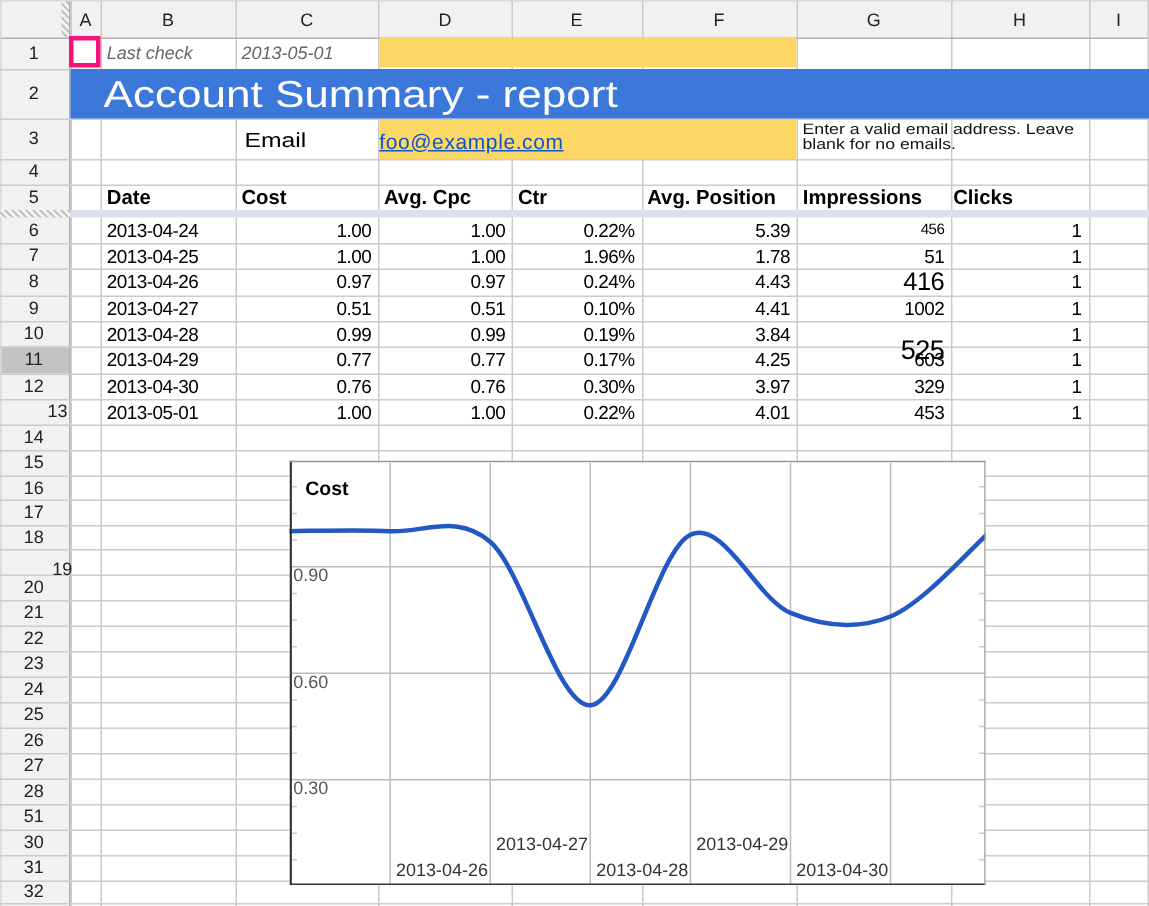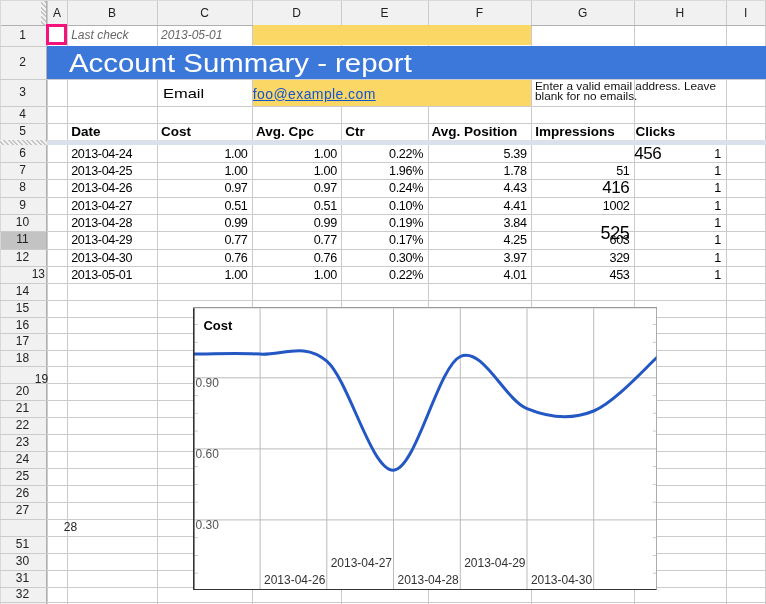--- a/index.html
+++ b/index.html
@@ -91,21 +91,21 @@
 <div class="rh" style="left:0;top:349.8px;width:45px;height:16.6px;line-height:16.6px;">18</div>
 <div class="rh" style="left:0;top:371px;width:35px;height:16.6px;line-height:16.6px;margin-left:24px;">19</div>
 <div class="rh" style="left:0;top:383.0px;width:45px;height:16.6px;line-height:16.6px;">20</div>
 <div class="rh" style="left:0;top:399.6px;width:45px;height:17.0px;line-height:17.0px;">21</div>
 <div class="rh" style="left:0;top:416.6px;width:45px;height:17.0px;line-height:17.0px;">22</div>
 <div class="rh" style="left:0;top:433.6px;width:45px;height:17.0px;line-height:17.0px;">23</div>
 <div class="rh" style="left:0;top:450.6px;width:45px;height:17.0px;line-height:17.0px;">24</div>
 <div class="rh" style="left:0;top:467.6px;width:45px;height:17.0px;line-height:17.0px;">25</div>
 <div class="rh" style="left:0;top:484.6px;width:45px;height:17.0px;line-height:17.0px;">26</div>
 <div class="rh" style="left:0;top:501.6px;width:45px;height:17.0px;line-height:17.0px;">27</div>
-<div class="rh" style="left:0;top:518.6px;width:45px;height:17.0px;line-height:17.0px;margin-left:48px;">28</div>
+<div class="rh" style="left:0;top:518.6px;width:45px;height:17.0px;line-height:17.0px;">28</div>
 <div class="rh" style="left:0;top:535.6px;width:45px;height:17.0px;line-height:17.0px;">51</div>
 <div class="rh" style="left:0;top:552.6px;width:45px;height:17.0px;line-height:17.0px;">30</div>
 <div class="rh" style="left:0;top:569.6px;width:45px;height:17.0px;line-height:17.0px;">31</div>
 <div class="rh" style="left:0;top:586.6px;width:45px;height:15.2px;line-height:15.2px;">32</div>
 <div class="txt" style="left:71.2px;top:24.5px;height:21.0px;line-height:21.0px;font-size:12px;font-style:italic;color:#666666;">Last check</div>
 <div class="txt" style="left:161.0px;top:24.5px;height:21.0px;line-height:21.0px;font-size:12px;font-style:italic;color:#666666;">2013-05-01</div>
 <div class="ab" style="left:69px;top:51px;line-height:25px;transform:scaleX(1.175);transform-origin:0 0;font-size:25px;color:#fff;white-space:nowrap;">Account Summary - report</div>
 <div class="txt" style="left:163px;top:85.5px;font-size:13.5px;transform:scaleX(1.22);transform-origin:0 0;">Email</div>
 <div class="txt" style="left:252.8px;top:85.5px;font-size:14px;letter-spacing:0.4px;color:#1155cc;text-decoration:underline;">foo@example.com</div>
 <div class="ab" style="left:535px;top:81.5px;font-size:10px;transform:scaleX(1.18);transform-origin:0 0;line-height:10.2px;color:#111;white-space:nowrap;">Enter a valid email address. Leave<br>blank for no emails.</div>
@@ -114,21 +114,21 @@
 <div class="txt" style="left:256.0px;top:123.3px;height:17.1px;line-height:17.1px;font-size:13.5px;font-weight:bold;">Avg. Cpc</div>
 <div class="txt" style="left:345.3px;top:123.3px;height:17.1px;line-height:17.1px;font-size:13.5px;font-weight:bold;">Ctr</div>
 <div class="txt" style="left:431.5px;top:123.3px;height:17.1px;line-height:17.1px;font-size:13.5px;font-weight:bold;">Avg. Position</div>
 <div class="txt" style="left:535.2px;top:123.3px;height:17.1px;line-height:17.1px;font-size:13.5px;font-weight:bold;">Impressions</div>
 <div class="txt" style="left:635.5px;top:123.3px;height:17.1px;line-height:17.1px;font-size:13.5px;font-weight:bold;">Clicks</div>
 <div class="txt" style="left:71.2px;top:145.5px;height:16.4px;line-height:16.4px;font-size:12.6px;letter-spacing:-0.35px;">2013-04-24</div>
 <div class="txt" style="left:157.0px;width:90.5px;text-align:right;top:145.5px;height:16.4px;line-height:16.4px;font-size:12.6px;letter-spacing:-0.35px;">1.00</div>
 <div class="txt" style="left:252.0px;width:84.8px;text-align:right;top:145.5px;height:16.4px;line-height:16.4px;font-size:12.6px;letter-spacing:-0.35px;">1.00</div>
 <div class="txt" style="left:341.3px;width:81.7px;text-align:right;top:145.5px;height:16.4px;line-height:16.4px;font-size:12.6px;letter-spacing:-0.35px;">0.22%</div>
 <div class="txt" style="left:427.5px;width:99.2px;text-align:right;top:145.5px;height:16.4px;line-height:16.4px;font-size:12.6px;letter-spacing:-0.35px;">5.39</div>
-<div class="txt" style="left:531.2px;width:98.3px;text-align:right;top:145.5px;height:16.4px;line-height:16.4px;font-size:17px;letter-spacing:-0.35px;padding-left:32px;">456</div>
+<div class="txt" style="left:531.2px;width:98.3px;text-align:right;top:145.5px;height:16.4px;line-height:16.4px;font-size:10px;letter-spacing:-0.35px;">456</div>
 <div class="txt" style="left:634.0px;width:87.0px;text-align:right;top:145.5px;height:16.4px;line-height:16.4px;font-size:12.6px;letter-spacing:-0.35px;">1</div>
 <div class="txt" style="left:71.2px;top:162.8px;height:16.4px;line-height:16.4px;font-size:12.6px;letter-spacing:-0.35px;">2013-04-25</div>
 <div class="txt" style="left:157.0px;width:90.5px;text-align:right;top:162.8px;height:16.4px;line-height:16.4px;font-size:12.6px;letter-spacing:-0.35px;">1.00</div>
 <div class="txt" style="left:252.0px;width:84.8px;text-align:right;top:162.8px;height:16.4px;line-height:16.4px;font-size:12.6px;letter-spacing:-0.35px;">1.00</div>
 <div class="txt" style="left:341.3px;width:81.7px;text-align:right;top:162.8px;height:16.4px;line-height:16.4px;font-size:12.6px;letter-spacing:-0.35px;">1.96%</div>
 <div class="txt" style="left:427.5px;width:99.2px;text-align:right;top:162.8px;height:16.4px;line-height:16.4px;font-size:12.6px;letter-spacing:-0.35px;">1.78</div>
 <div class="txt" style="left:531.2px;width:98.3px;text-align:right;top:162.8px;height:16.4px;line-height:16.4px;font-size:12.6px;letter-spacing:-0.35px;">51</div>
 <div class="txt" style="left:634.0px;width:87.0px;text-align:right;top:162.8px;height:16.4px;line-height:16.4px;font-size:12.6px;letter-spacing:-0.35px;">1</div>
 <div class="txt" style="left:71.2px;top:180.2px;height:16.4px;line-height:16.4px;font-size:12.6px;letter-spacing:-0.35px;">2013-04-26</div>
 <div class="txt" style="left:157.0px;width:90.5px;text-align:right;top:180.2px;height:16.4px;line-height:16.4px;font-size:12.6px;letter-spacing:-0.35px;">0.97</div>

